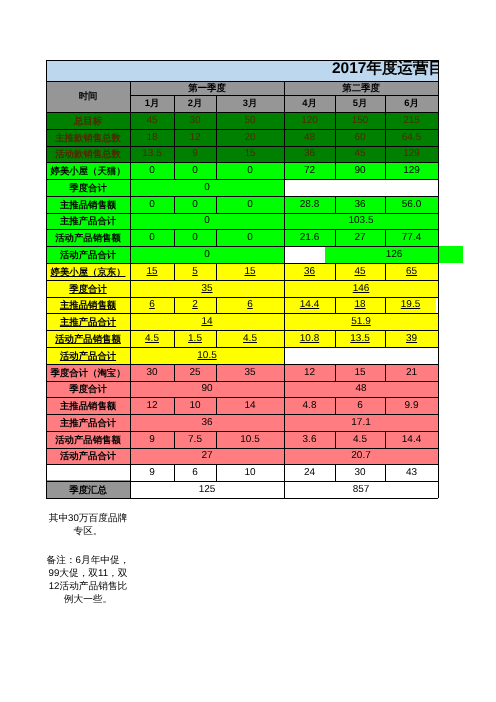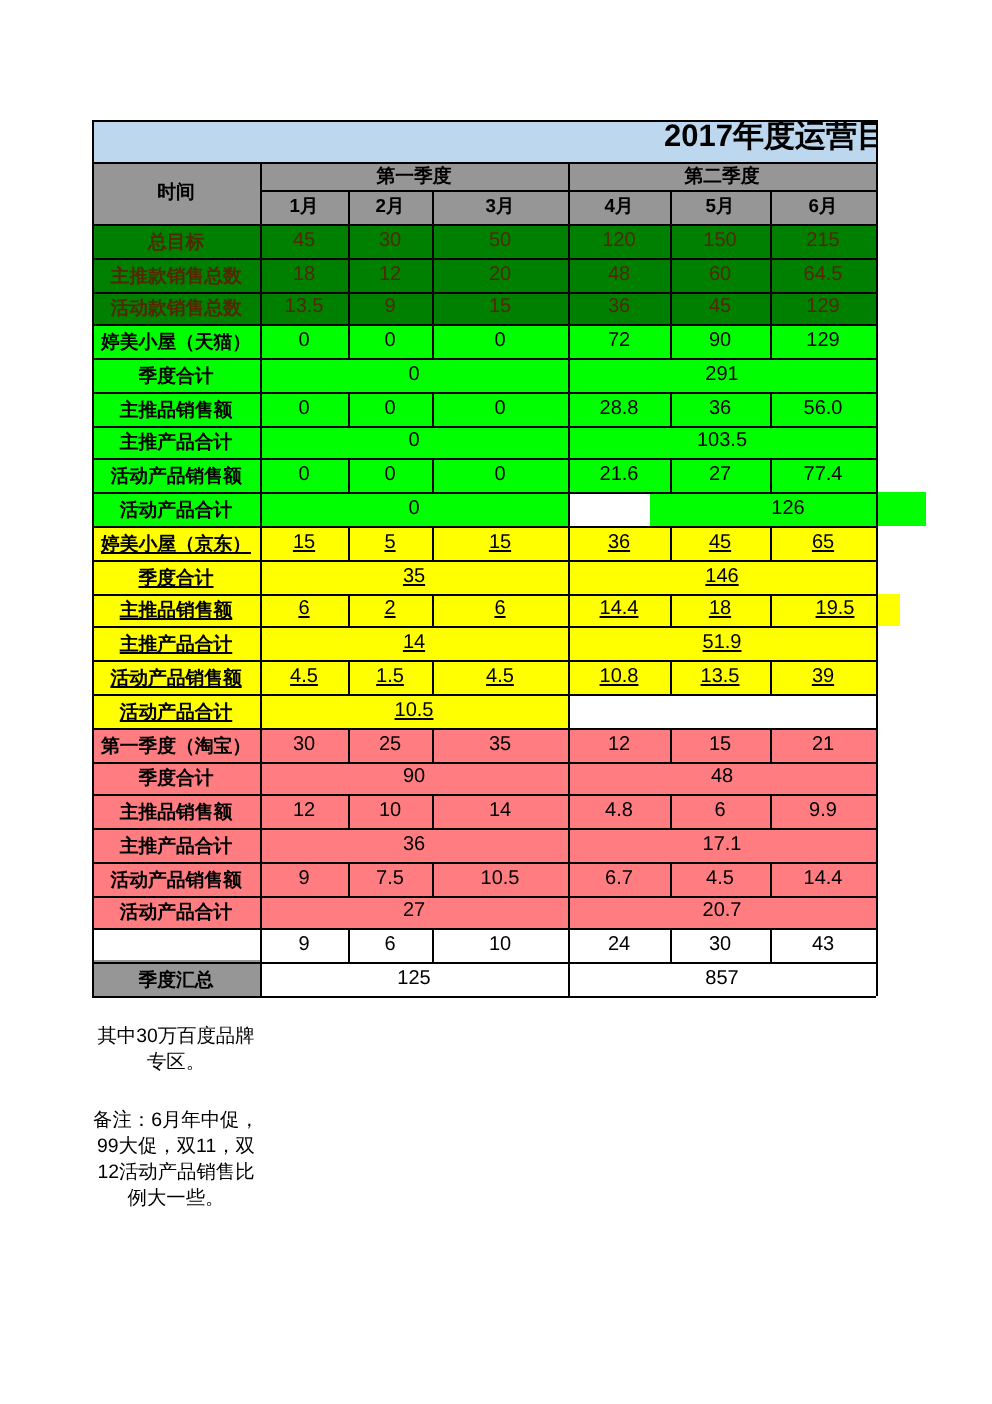--- a/index.html
+++ b/index.html
@@ -113,21 +113,20 @@
     <div class="cell bg-dg" style="left: 385px; top: 146px; width: 53px; height: 16px;">129</div>
     <div class="cell bg-g bold" style="left: 46px; top: 162px; width: 84px; height: 17px;">婷美小屋（天猫）</div>
     <div class="cell bg-g" style="left: 130px; top: 162px; width: 44px; height: 17px;">0</div>
     <div class="cell bg-g" style="left: 174px; top: 162px; width: 42px; height: 17px;">0</div>
     <div class="cell bg-g" style="left: 216px; top: 162px; width: 68px; height: 17px;">0</div>
     <div class="cell bg-g" style="left: 284px; top: 162px; width: 51px; height: 17px;">72</div>
     <div class="cell bg-g" style="left: 335px; top: 162px; width: 50px; height: 17px;">90</div>
     <div class="cell bg-g" style="left: 385px; top: 162px; width: 53px; height: 17px;">129</div>
     <div class="cell bg-g bold" style="left: 46px; top: 179px; width: 84px; height: 17px;">季度合计</div>
     <div class="cell bg-g" style="left: 130px; top: 179px; width: 154px; height: 17px;">0</div>
-    <div class="cell bg-g" style="left: 284px; top: 179px; width: 154px; height: 17px;">291</div>
     <div class="cell bg-g bold" style="left: 46px; top: 196px; width: 84px; height: 17px;">主推品销售额</div>
     <div class="cell bg-g" style="left: 130px; top: 196px; width: 44px; height: 17px;">0</div>
     <div class="cell bg-g" style="left: 174px; top: 196px; width: 42px; height: 17px;">0</div>
     <div class="cell bg-g" style="left: 216px; top: 196px; width: 68px; height: 17px;">0</div>
     <div class="cell bg-g" style="left: 284px; top: 196px; width: 51px; height: 17px;">28.8</div>
     <div class="cell bg-g" style="left: 335px; top: 196px; width: 50px; height: 17px;">36</div>
     <div class="cell bg-g" style="left: 385px; top: 196px; width: 53px; height: 17px;">56.0</div>
     <div class="cell bg-g bold" style="left: 46px; top: 213px; width: 84px; height: 16px;">主推产品合计</div>
     <div class="cell bg-g" style="left: 130px; top: 213px; width: 154px; height: 16px;">0</div>
     <div class="cell bg-g" style="left: 284px; top: 213px; width: 154px; height: 16px;">103.5</div>
@@ -150,34 +149,34 @@
     <div class="cell bg-y" style="left: 385px; top: 263px; width: 53px; height: 17px;">65</div>
     <div class="cell bg-y bold" style="left: 46px; top: 280px; width: 84px; height: 17px;">季度合计</div>
     <div class="cell bg-y" style="left: 130px; top: 280px; width: 154px; height: 17px;">35</div>
     <div class="cell bg-y" style="left: 284px; top: 280px; width: 154px; height: 17px;">146</div>
     <div class="cell bg-y bold" style="left: 46px; top: 297px; width: 84px; height: 16px;">主推品销售额</div>
     <div class="cell bg-y" style="left: 130px; top: 297px; width: 44px; height: 16px;">6</div>
     <div class="cell bg-y" style="left: 174px; top: 297px; width: 42px; height: 16px;">2</div>
     <div class="cell bg-y" style="left: 216px; top: 297px; width: 68px; height: 16px;">6</div>
     <div class="cell bg-y" style="left: 284px; top: 297px; width: 51px; height: 16px;">14.4</div>
     <div class="cell bg-y" style="left: 335px; top: 297px; width: 50px; height: 16px;">18</div>
-    <div class="cell bg-y" style="left: 385px; top: 297px; width: 65px; height: 16px;">19.5</div>
+    <div class="cell bg-y" style="left: 385px; top: 297px; width: 51px; height: 16px;">19.5</div>
     <div class="cell bg-y bold" style="left: 46px; top: 313px; width: 84px; height: 17px;">主推产品合计</div>
     <div class="cell bg-y" style="left: 130px; top: 313px; width: 154px; height: 17px;">14</div>
     <div class="cell bg-y" style="left: 284px; top: 313px; width: 154px; height: 17px;">51.9</div>
     <div class="cell bg-y bold" style="left: 46px; top: 330px; width: 84px; height: 17px;">活动产品销售额</div>
     <div class="cell bg-y" style="left: 130px; top: 330px; width: 44px; height: 17px;">4.5</div>
     <div class="cell bg-y" style="left: 174px; top: 330px; width: 42px; height: 17px;">1.5</div>
     <div class="cell bg-y" style="left: 216px; top: 330px; width: 68px; height: 17px;">4.5</div>
     <div class="cell bg-y" style="left: 284px; top: 330px; width: 51px; height: 17px;">10.8</div>
     <div class="cell bg-y" style="left: 335px; top: 330px; width: 50px; height: 17px;">13.5</div>
     <div class="cell bg-y" style="left: 385px; top: 330px; width: 53px; height: 17px;">39</div>
     <div class="cell bg-y bold" style="left: 46px; top: 347px; width: 84px; height: 17px;">活动产品合计</div>
     <div class="cell bg-y" style="left: 130px; top: 347px; width: 154px; height: 17px;">10.5</div>
-    <div class="cell bg-r bold" style="left: 46px; top: 364px; width: 84px; height: 17px;">第一季度（淘宝）</div>
+    <div class="cell bg-r bold" style="left: 46px; top: 364px; width: 84px; height: 17px;">季度合计（淘宝）</div>
     <div class="cell bg-r" style="left: 130px; top: 364px; width: 44px; height: 17px;">30</div>
     <div class="cell bg-r" style="left: 174px; top: 364px; width: 42px; height: 17px;">25</div>
     <div class="cell bg-r" style="left: 216px; top: 364px; width: 68px; height: 17px;">35</div>
     <div class="cell bg-r" style="left: 284px; top: 364px; width: 51px; height: 17px;">12</div>
     <div class="cell bg-r" style="left: 335px; top: 364px; width: 50px; height: 17px;">15</div>
     <div class="cell bg-r" style="left: 385px; top: 364px; width: 53px; height: 17px;">21</div>
     <div class="cell bg-r bold" style="left: 46px; top: 381px; width: 84px; height: 16px;">季度合计</div>
     <div class="cell bg-r" style="left: 130px; top: 381px; width: 154px; height: 16px;">90</div>
     <div class="cell bg-r" style="left: 284px; top: 381px; width: 154px; height: 16px;">48</div>
     <div class="cell bg-r bold" style="left: 46px; top: 397px; width: 84px; height: 17px;">主推品销售额</div>
@@ -187,21 +186,21 @@
     <div class="cell bg-r" style="left: 284px; top: 397px; width: 51px; height: 17px;">4.8</div>
     <div class="cell bg-r" style="left: 335px; top: 397px; width: 50px; height: 17px;">6</div>
     <div class="cell bg-r" style="left: 385px; top: 397px; width: 53px; height: 17px;">9.9</div>
     <div class="cell bg-r bold" style="left: 46px; top: 414px; width: 84px; height: 17px;">主推产品合计</div>
     <div class="cell bg-r" style="left: 130px; top: 414px; width: 154px; height: 17px;">36</div>
     <div class="cell bg-r" style="left: 284px; top: 414px; width: 154px; height: 17px;">17.1</div>
     <div class="cell bg-r bold" style="left: 46px; top: 431px; width: 84px; height: 17px;">活动产品销售额</div>
     <div class="cell bg-r" style="left: 130px; top: 431px; width: 44px; height: 17px;">9</div>
     <div class="cell bg-r" style="left: 174px; top: 431px; width: 42px; height: 17px;">7.5</div>
     <div class="cell bg-r" style="left: 216px; top: 431px; width: 68px; height: 17px;">10.5</div>
-    <div class="cell bg-r" style="left: 284px; top: 431px; width: 51px; height: 17px;">6.7</div>
+    <div class="cell bg-r" style="left: 284px; top: 431px; width: 51px; height: 17px;">3.6</div>
     <div class="cell bg-r" style="left: 335px; top: 431px; width: 50px; height: 17px;">4.5</div>
     <div class="cell bg-r" style="left: 385px; top: 431px; width: 53px; height: 17px;">14.4</div>
     <div class="cell bg-r bold" style="left: 46px; top: 448px; width: 84px; height: 16px;">活动产品合计</div>
     <div class="cell bg-r" style="left: 130px; top: 448px; width: 154px; height: 16px;">27</div>
     <div class="cell bg-r" style="left: 284px; top: 448px; width: 154px; height: 16px;">20.7</div>
     <div class="cell bg-gr bold" style="left: 46px; top: 480px; width: 84px; height: 17px;">推广费</div>
     <div class="cell bg-w" style="left: 130px; top: 464px; width: 44px; height: 17px;">9</div>
     <div class="cell bg-w" style="left: 174px; top: 464px; width: 42px; height: 17px;">6</div>
     <div class="cell bg-w" style="left: 216px; top: 464px; width: 68px; height: 17px;">10</div>
     <div class="cell bg-w" style="left: 284px; top: 464px; width: 51px; height: 17px;">24</div>

